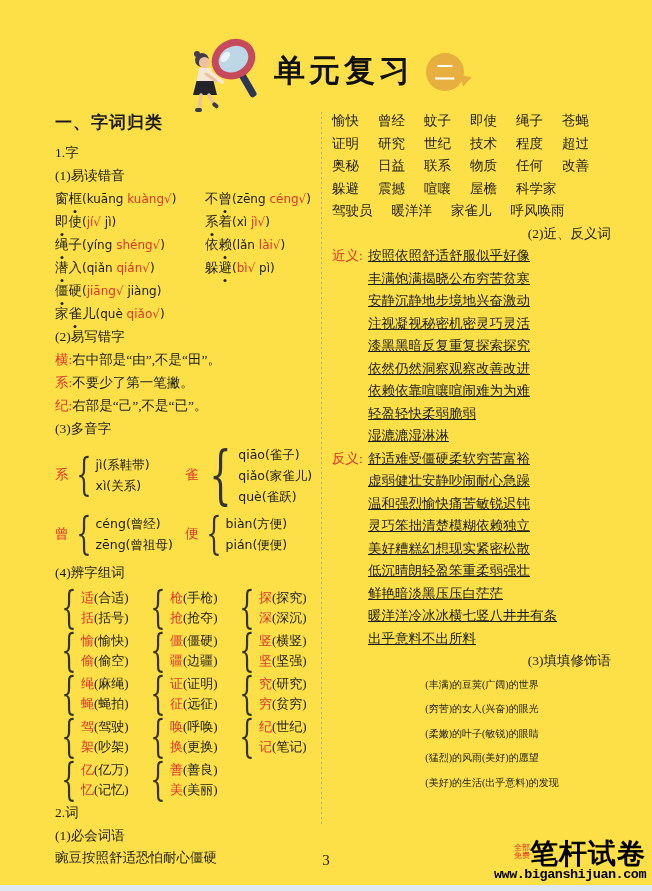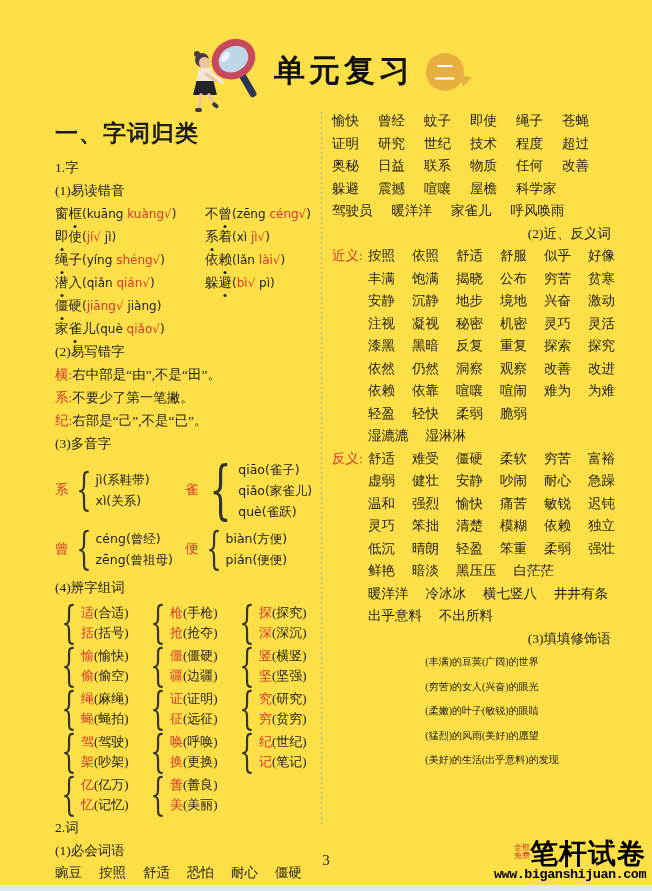--- a/index.html
+++ b/index.html
@@ -25,22 +25,22 @@
               border-top:6px solid transparent;border-bottom:6px solid transparent;
               border-left:11px solid var(--badge);transform:rotate(-18deg);}
 
   
   .cols{position:absolute;top:110px;left:55px;width:556px;display:flex;}
   .col-left{width:262px;flex:none;}
   .divider{flex:none;width:1px;margin:2px 10px 0 4px;height:712px;
            background-image:repeating-linear-gradient(to bottom,#aaa 0 2px,transparent 2px 5px);}
   .col-right{flex:1;min-width:0;text-align:right;}
 
-  .h1{font-family:"Liberation Sans",sans-serif;font-weight:900;font-size:23px;
-      letter-spacing:1px;margin:8px 0 7px 0;}
+  .h1{font-family:"Liberation Sans",sans-serif;font-weight:900;font-size:17px;
+      letter-spacing:1px;margin:1px 0 7px 0;}
   .line{height:23px;line-height:23px;font-size:13.5px;}
   .rline{height:22.5px;line-height:22.5px;font-size:13.5px;}
 
   
   .yin-row{display:flex;height:23px;line-height:23px;font-size:13.5px;}
   .yin-entry:first-child{width:150px;flex:none;}
   .w-char{display:inline-block;position:relative;}
   .w-char.dot::after{content:"";position:absolute;left:50%;bottom:-3px;width:3px;height:3px;
                      border-radius:50%;background:#222;transform:translateX(-50%);}
   .pin{font-family:"DejaVu Sans",sans-serif;font-size:12px;}
@@ -64,26 +64,26 @@
            font-family:"DejaVu Sans","Liberation Serif",sans-serif;}
 
   
   .cmp-grid{display:grid;grid-template-columns:89px 89px 84px;margin-top:2px;}
   .pair{display:flex;align-items:center;height:43px;}
   .pair .lines{display:flex;flex-direction:column;margin-left:-2px;}
   .pair .pline{height:20px;line-height:20px;font-size:13px;white-space:nowrap;}
   .pair .pc{color:var(--red);}
 
   
-  .word-row{display:flex;column-gap:17px;height:22.5px;line-height:22.5px;font-size:13.5px;white-space:nowrap;}
+  .word-row{display:flex;height:22.5px;line-height:22.5px;font-size:13.5px;white-space:nowrap;}
   .word-row.wide{column-gap:19px;}
   .word{flex:none;}
 
   
-  .lblblock{position:relative;padding-left:36px;}
+  .lblblock{position:relative;padding-left:36px;text-decoration:underline;}
   .lbl{position:absolute;left:0;top:0;height:22.5px;line-height:22.5px;
        color:var(--red);font-size:13.5px;}
 
   
   .mod-row{display:flex;height:24.5px;line-height:24.5px;font-size:10px;}
   .mod-row .mod-item:first-child{width:150px;flex:none;}
 
   
   .page-num{position:absolute;left:0;right:0;bottom:22px;text-align:center;
             font-size:15px;font-family:"Liberation Serif",serif;}
@@ -462,20 +462,28 @@
             </div>
             <div class="word-row">
               <span class="word">灵巧</span>
               <span class="word">笨拙</span>
               <span class="word">清楚</span>
               <span class="word">模糊</span>
               <span class="word">依赖</span>
               <span class="word">独立</span>
             </div>
             <div class="word-row">
+              <span class="word">美好</span>
+              <span class="word">糟糕</span>
+              <span class="word">幻想</span>
+              <span class="word">现实</span>
+              <span class="word">紧密</span>
+              <span class="word">松散</span>
+            </div>
+            <div class="word-row">
               <span class="word">低沉</span>
               <span class="word">晴朗</span>
               <span class="word">轻盈</span>
               <span class="word">笨重</span>
               <span class="word">柔弱</span>
               <span class="word">强壮</span>
             </div>
             <div class="word-row">
               <span class="word">鲜艳</span>
               <span class="word">暗淡</span>

